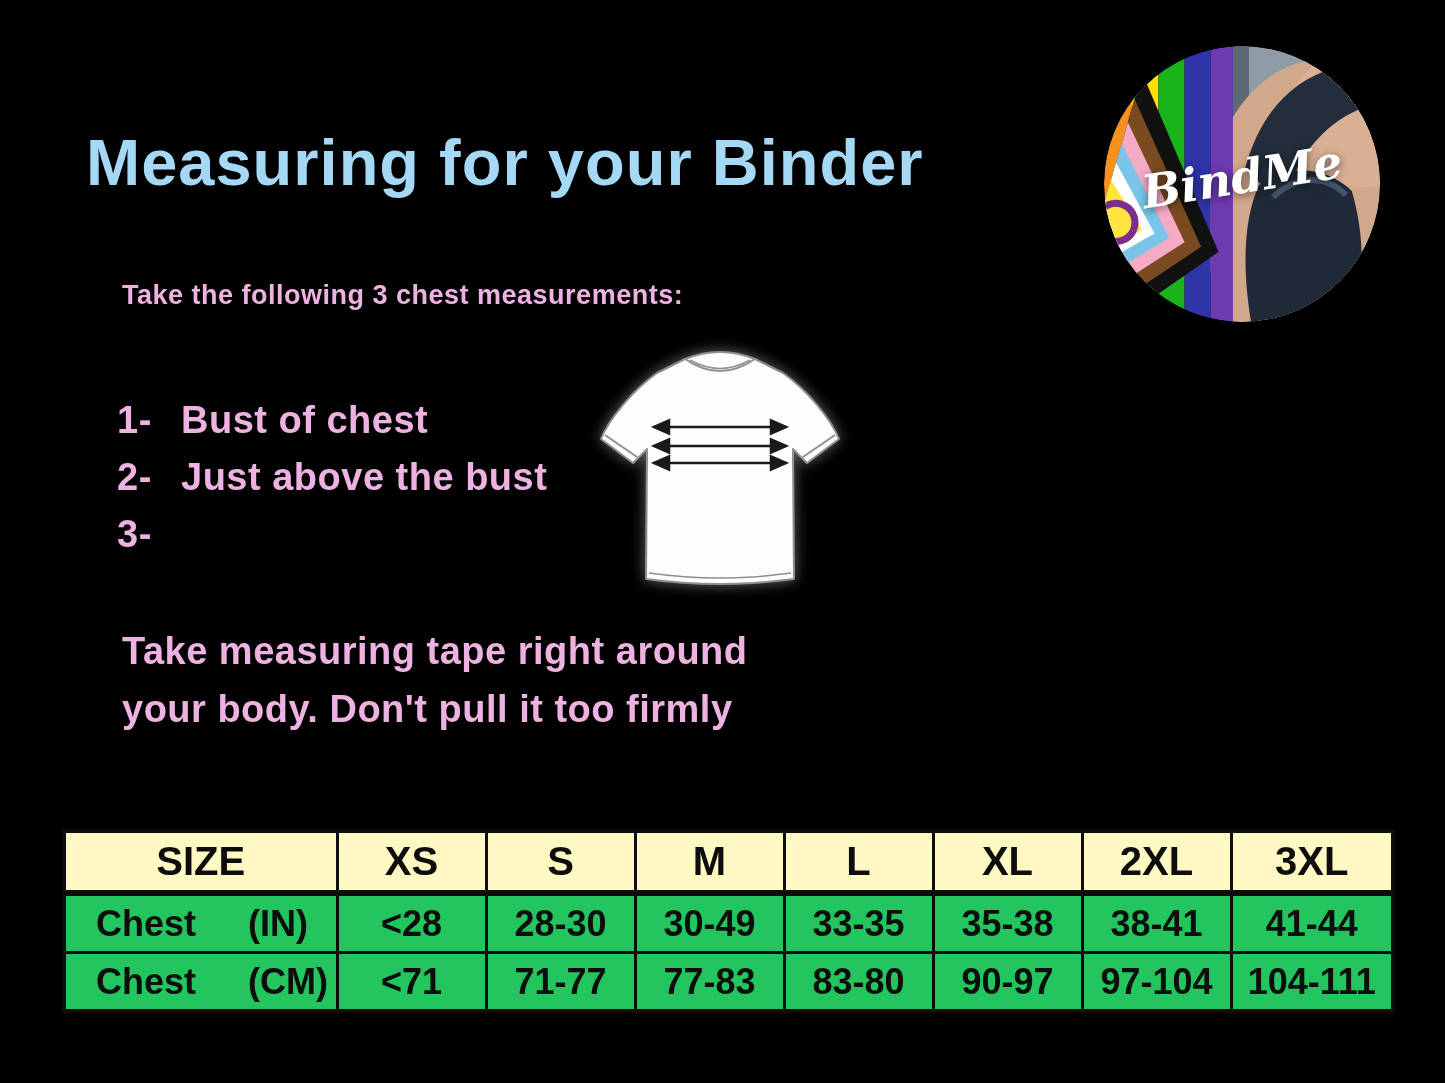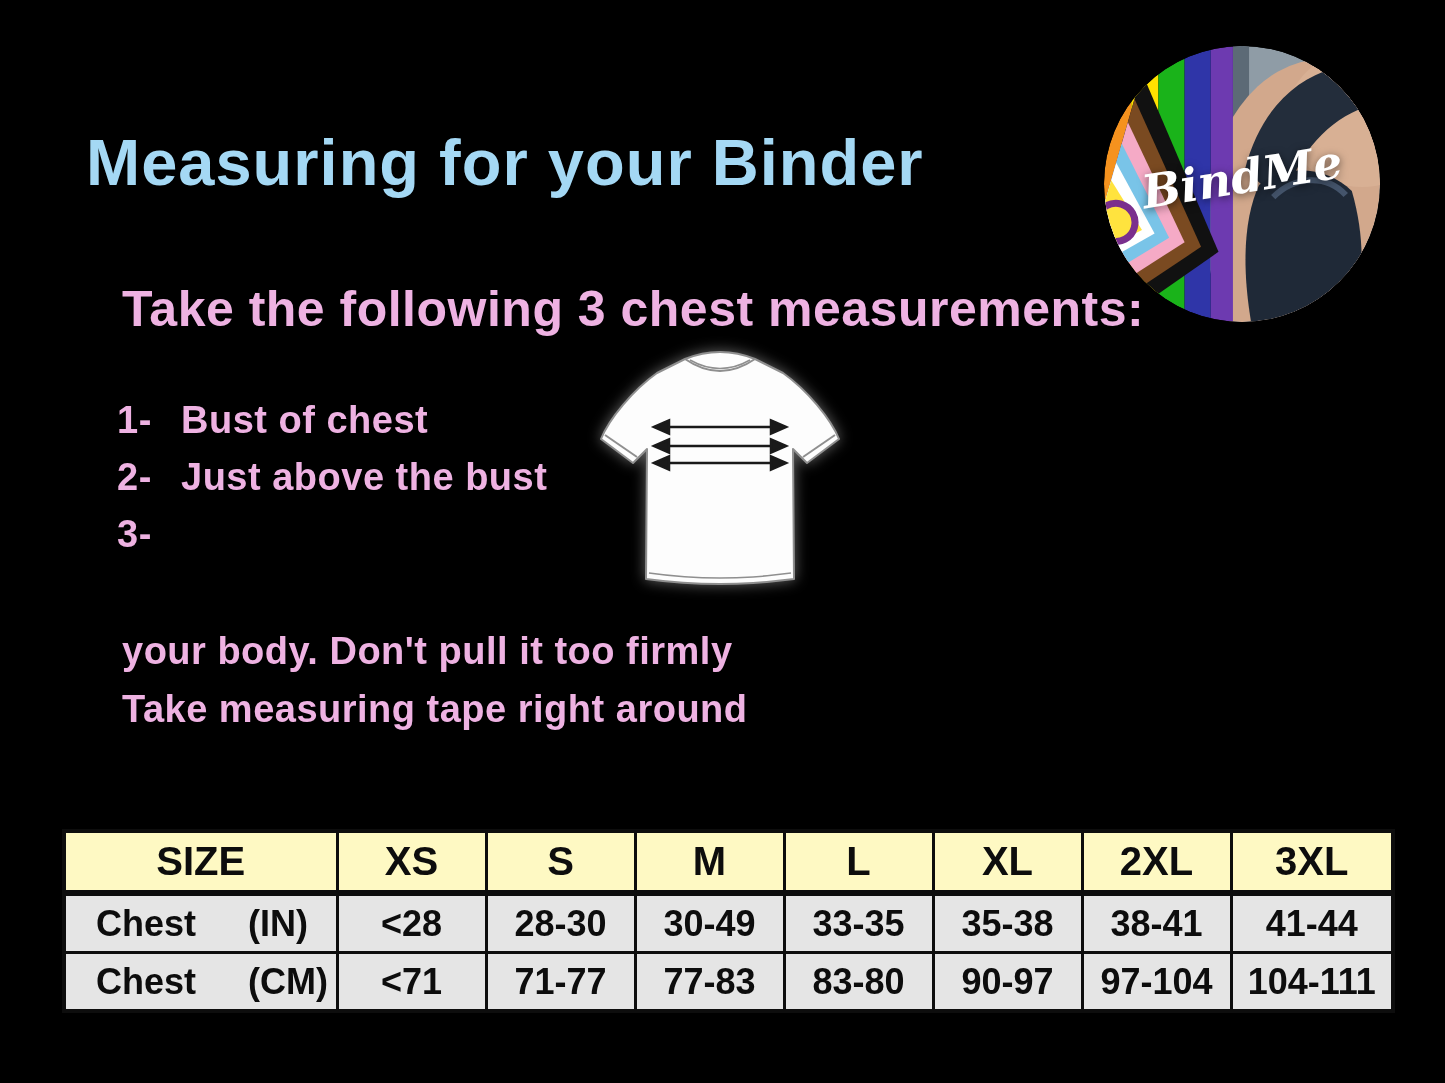--- a/index.html
+++ b/index.html
@@ -20,21 +20,21 @@
   .logo svg{display:block;}
   .logo-text{
     position:absolute; left:0; top:104px; width:276px; text-align:center;
     font-family:"DejaVu Serif", serif; font-style:italic; font-weight:bold;
     font-size:46px; color:#ffffff; transform:rotate(-9deg);
     text-shadow:0 2px 8px rgba(0,0,0,0.55); pointer-events:none;
   }
   
   .inst-heading{
     position:absolute; left:122px; top:280px;
-    font-size:50px; font-weight:bold; letter-spacing:0.5px;
+    font-size:27px; font-weight:bold; letter-spacing:0.5px;
     color:#eeb2e2; white-space:nowrap;
   }
   .steps{position:absolute; left:117px; top:392px;}
   .step{
     display:flex; align-items:center; height:57px;
     font-size:38px; font-weight:bold; letter-spacing:0.5px; color:#eeb2e2;
     white-space:nowrap;
   }
   .step .num{width:64px; flex:0 0 auto;}
   .note{
@@ -51,21 +51,21 @@
     border-collapse:collapse; table-layout:fixed;
     background:#ffffff; border:4px solid #0d0d0d;
   }
   .size-chart th{
     background:#fef9c3; color:#0d0d0d;
     height:57px; font-size:40px; font-weight:bold;
     border:3px solid #0d0d0d; border-bottom:6px solid #0d0d0d;
     text-align:center; padding:0;
   }
   .size-chart td{
-    background:#e5e5e5; color:#0d0d0d;
+    background:#22c55e; color:#0d0d0d;
     height:55px; font-size:36px; font-weight:bold;
     border:3px solid #0d0d0d; text-align:center; padding:0;
     white-space:nowrap;
   }
   .size-chart td.rowlabel{text-align:left; padding-left:30px;}
   .size-chart td.rowlabel .unit{margin-left:52px;}
 </style>
 </head>
 <body>
 
@@ -142,22 +142,22 @@
         <polygon points="57,103 72,96.5 72,109.5"></polygon>
         <polygon points="189,103 174,96.5 174,109.5"></polygon>
         <line x1="71" y1="120" x2="175" y2="120"></line>
         <polygon points="57,120 72,113.5 72,126.5"></polygon>
         <polygon points="189,120 174,113.5 174,126.5"></polygon>
       </g>
     </svg>
   </div>
 
   <div class="note">
+    <div>Take measuring tape right around</div>
     <div>your body. Don't pull it too firmly</div>
-    <div>Take measuring tape right around</div>
   </div>
 
   <table class="size-chart">
     <colgroup>
       <col style="width:273px">
       <col style="width:149px">
         <col style="width:149px">
         <col style="width:149px">
       <col style="width:149px">
         <col style="width:149px">

